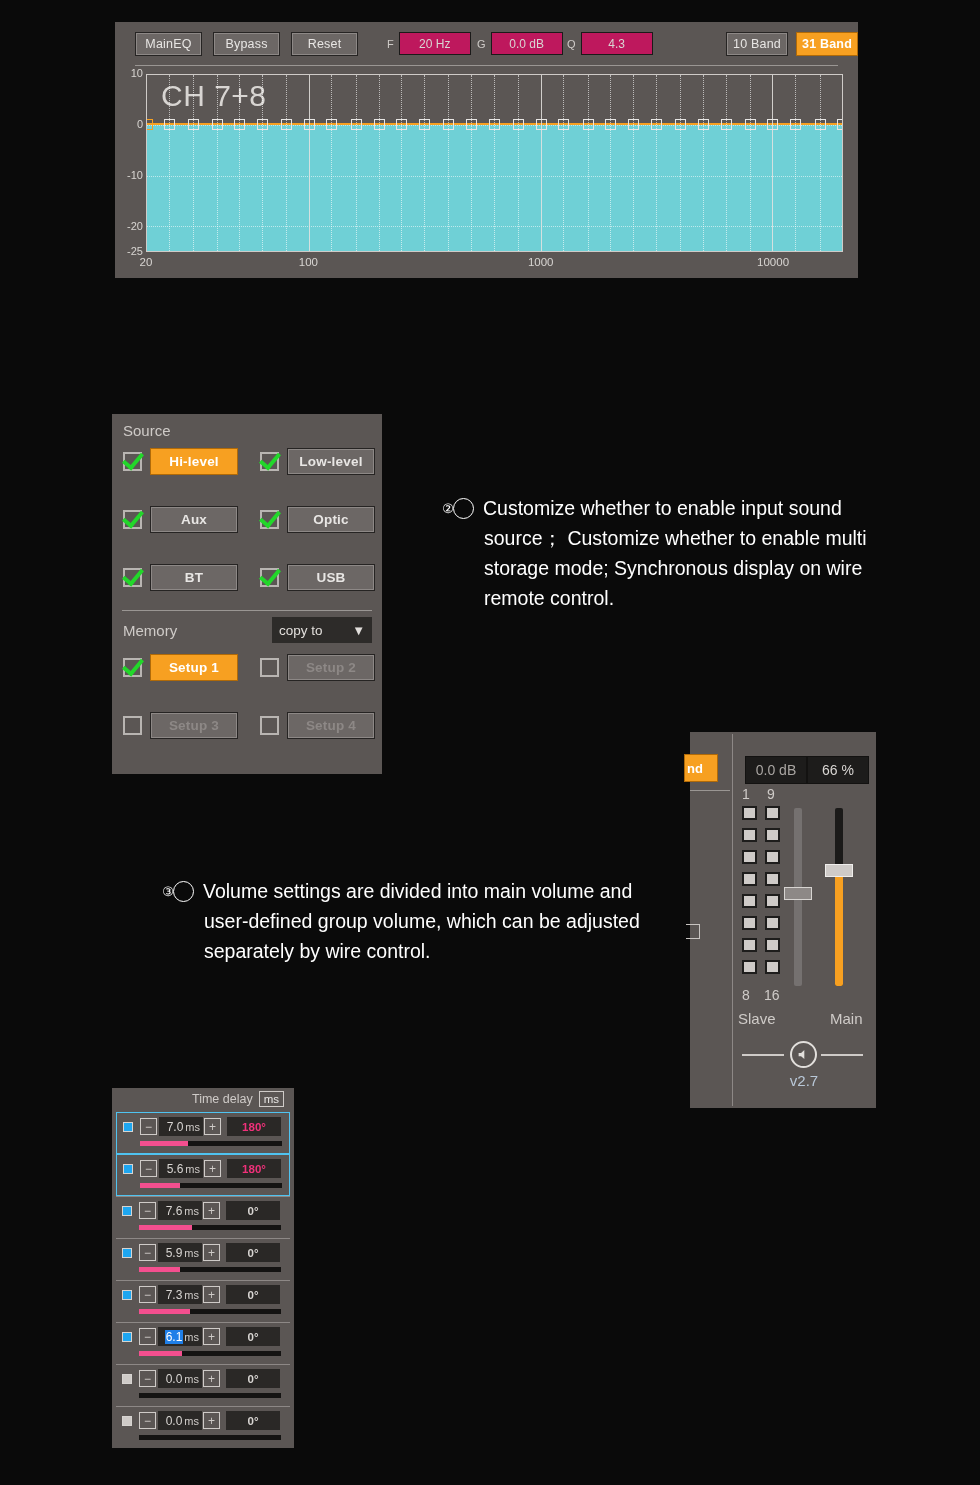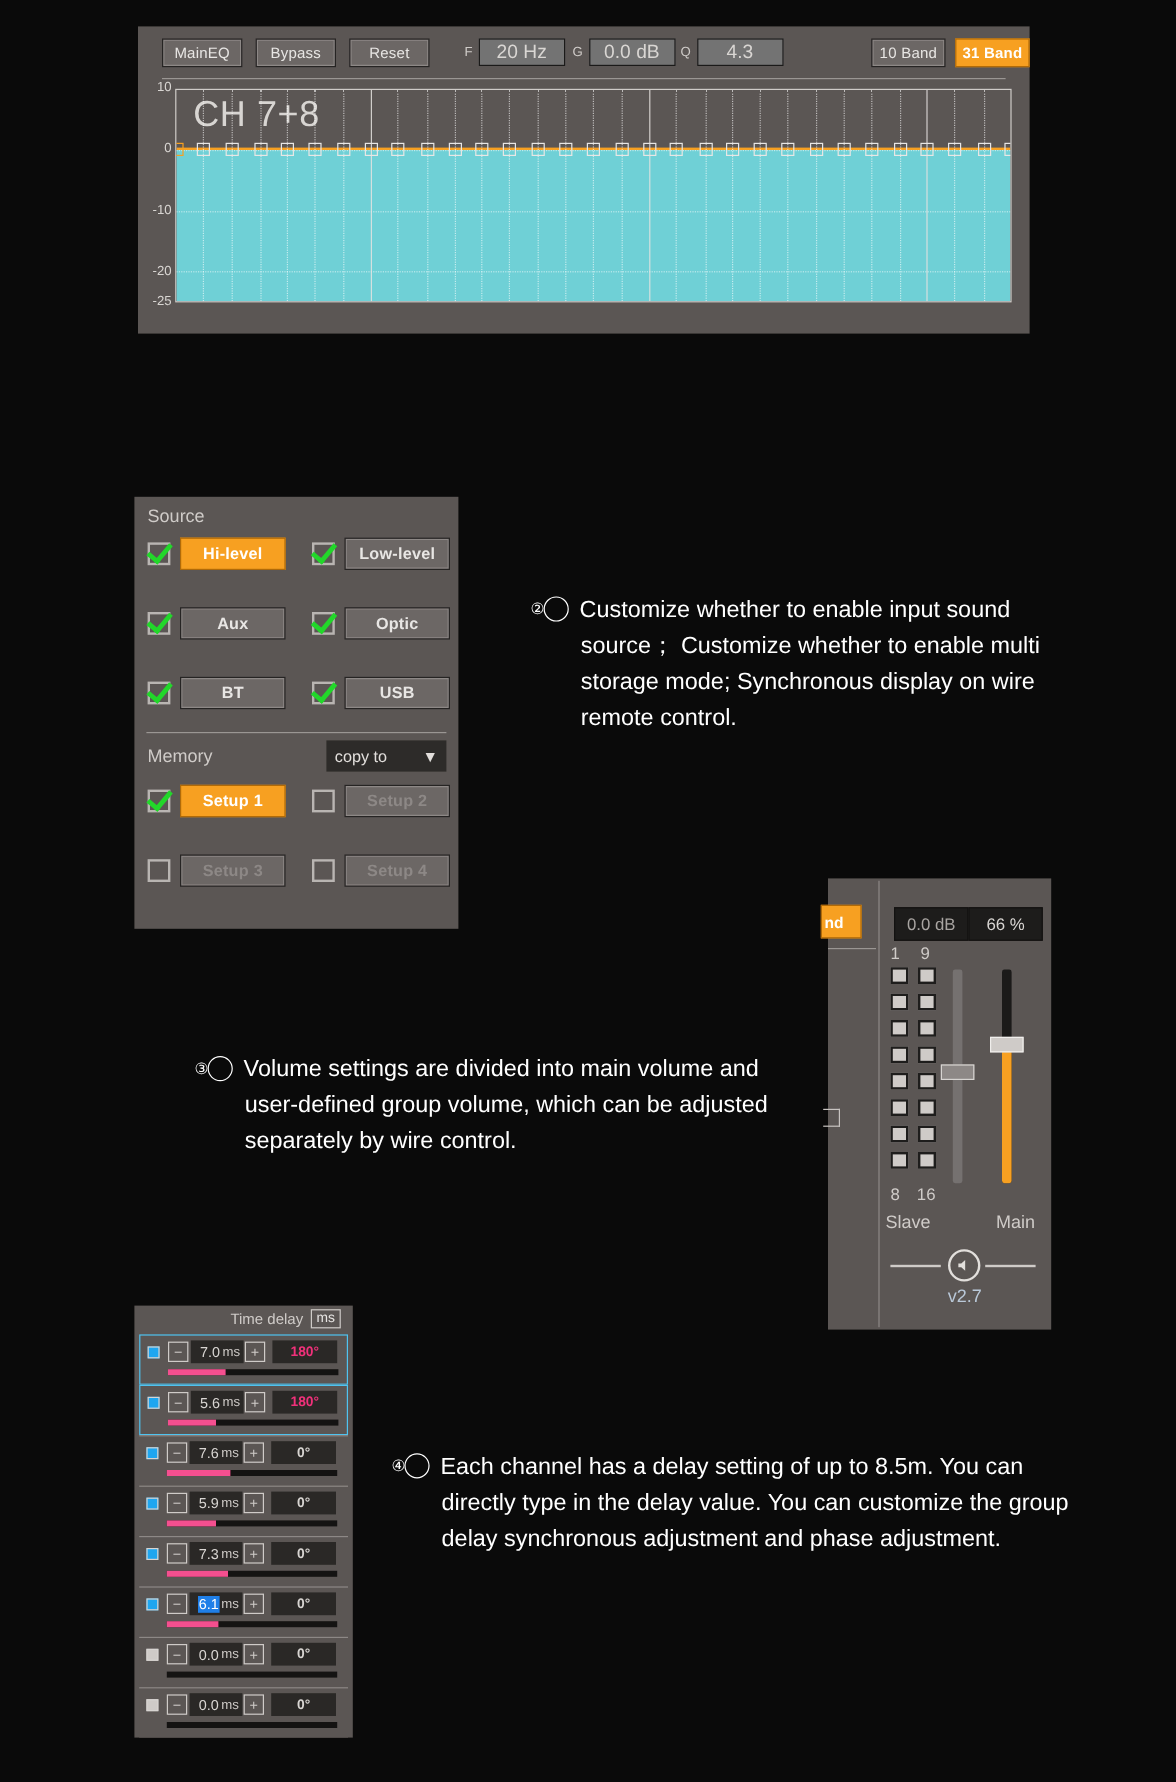--- a/index.html
+++ b/index.html
@@ -29,22 +29,22 @@
   .eq-btn.accent { background: #f7a021; border-color: #b06a08; box-shadow: none; color: #ffffff; font-weight: bold; }
   #btn-maineq { left: 20px; width: 67px; }
   #btn-bypass { left: 98px; width: 67px; }
   #btn-reset  { left: 176px; width: 67px; }
   #btn-10band { left: 611px; width: 62px; }
   #btn-31band { left: 681px; width: 62px; }
 
   .eq-fieldgrp { position: absolute; top: 10px; display: flex; align-items: center; }
   .eq-fieldlabel { color: #cfcbc8; font-size: 11px; margin-right: 5px; }
   .eq-field {
-    height: 23px; background: #737373; border: 1px solid #1b1a19;
-    color: #d9d6d3; font-size: 16px;
+    height: 23px; background: #be185d; border: 1px solid #1b1a19;
+    color: #d9d6d3; font-size: 12px;
     display: flex; align-items: center; justify-content: center; text-align: center;
   }
   #grp-f { left: 272px; }  #grp-f .eq-field { width: 72px; }
   #grp-g { left: 362px; }  #grp-g .eq-field { width: 72px; }
   #grp-q { left: 452px; }  #grp-q .eq-field { width: 72px; }
 
   #eq-divider { position: absolute; left: 20px; top: 43px; width: 703px; height: 1px; background: #9a9693; }
 
   
   #eq-graph-wrap { position: absolute; left: 0px; top: 48px; width: 743px; height: 208px; }
@@ -292,20 +292,26 @@
           <div class="eq-node" style="left: 73.2427%; bottom: 71.4286%;"></div>
           <div class="eq-node" style="left: 76.701%; bottom: 71.4286%;"></div>
           <div class="eq-node" style="left: 79.9313%; bottom: 71.4286%;"></div>
           <div class="eq-node" style="left: 83.277%; bottom: 71.4286%;"></div>
           <div class="eq-node" style="left: 86.7353%; bottom: 71.4286%;"></div>
           <div class="eq-node" style="left: 89.9657%; bottom: 71.4286%;"></div>
           <div class="eq-node" style="left: 93.196%; bottom: 71.4286%;"></div>
           <div class="eq-node" style="left: 96.7697%; bottom: 71.4286%;"></div>
           <div class="eq-node" style="left: 100%; bottom: 71.4286%;"></div>
         </div>
+      <div id="eq-xlabels">
+          <div class="xlab" style="left: -25px; top: 2px; width: 50px;">20</div>
+          <div class="xlab" style="left: 137.394px; top: 2px; width: 50px;">100</div>
+          <div class="xlab" style="left: 369.727px; top: 2px; width: 50px;">1000</div>
+          <div class="xlab" style="left: 602.061px; top: 2px; width: 50px;">10000</div>
+        </div>
     </div>
   </div>
 
 
   <div class="panel" id="source-panel">
     <div class="sec-title" id="src-title">Source</div>
     <div id="src-rows">
         <div class="chkrow" style="left: 11px; top: 34px;">
           <div class="chk on"></div>
           <div class="srcbtn w1 on">Hi-level</div>
@@ -522,17 +528,14 @@
           </div>
           <div class="td-plus">+</div>
           <div class="td-phase">0°</div>
           <div class="td-bar">
             <i style="width: 0%;"></i>
           </div>
         </div>
       </div>
   </div>
 
-  <div class="caption hang" id="cap4">
-    <span class="num">④</span><span class="body">Each channel has a delay setting of up to 8.5m. You can directly type in the delay value. You can customize the group delay synchronous adjustment and phase adjustment.</span>
-  </div>
 
 </div>
 
 </body></html>

